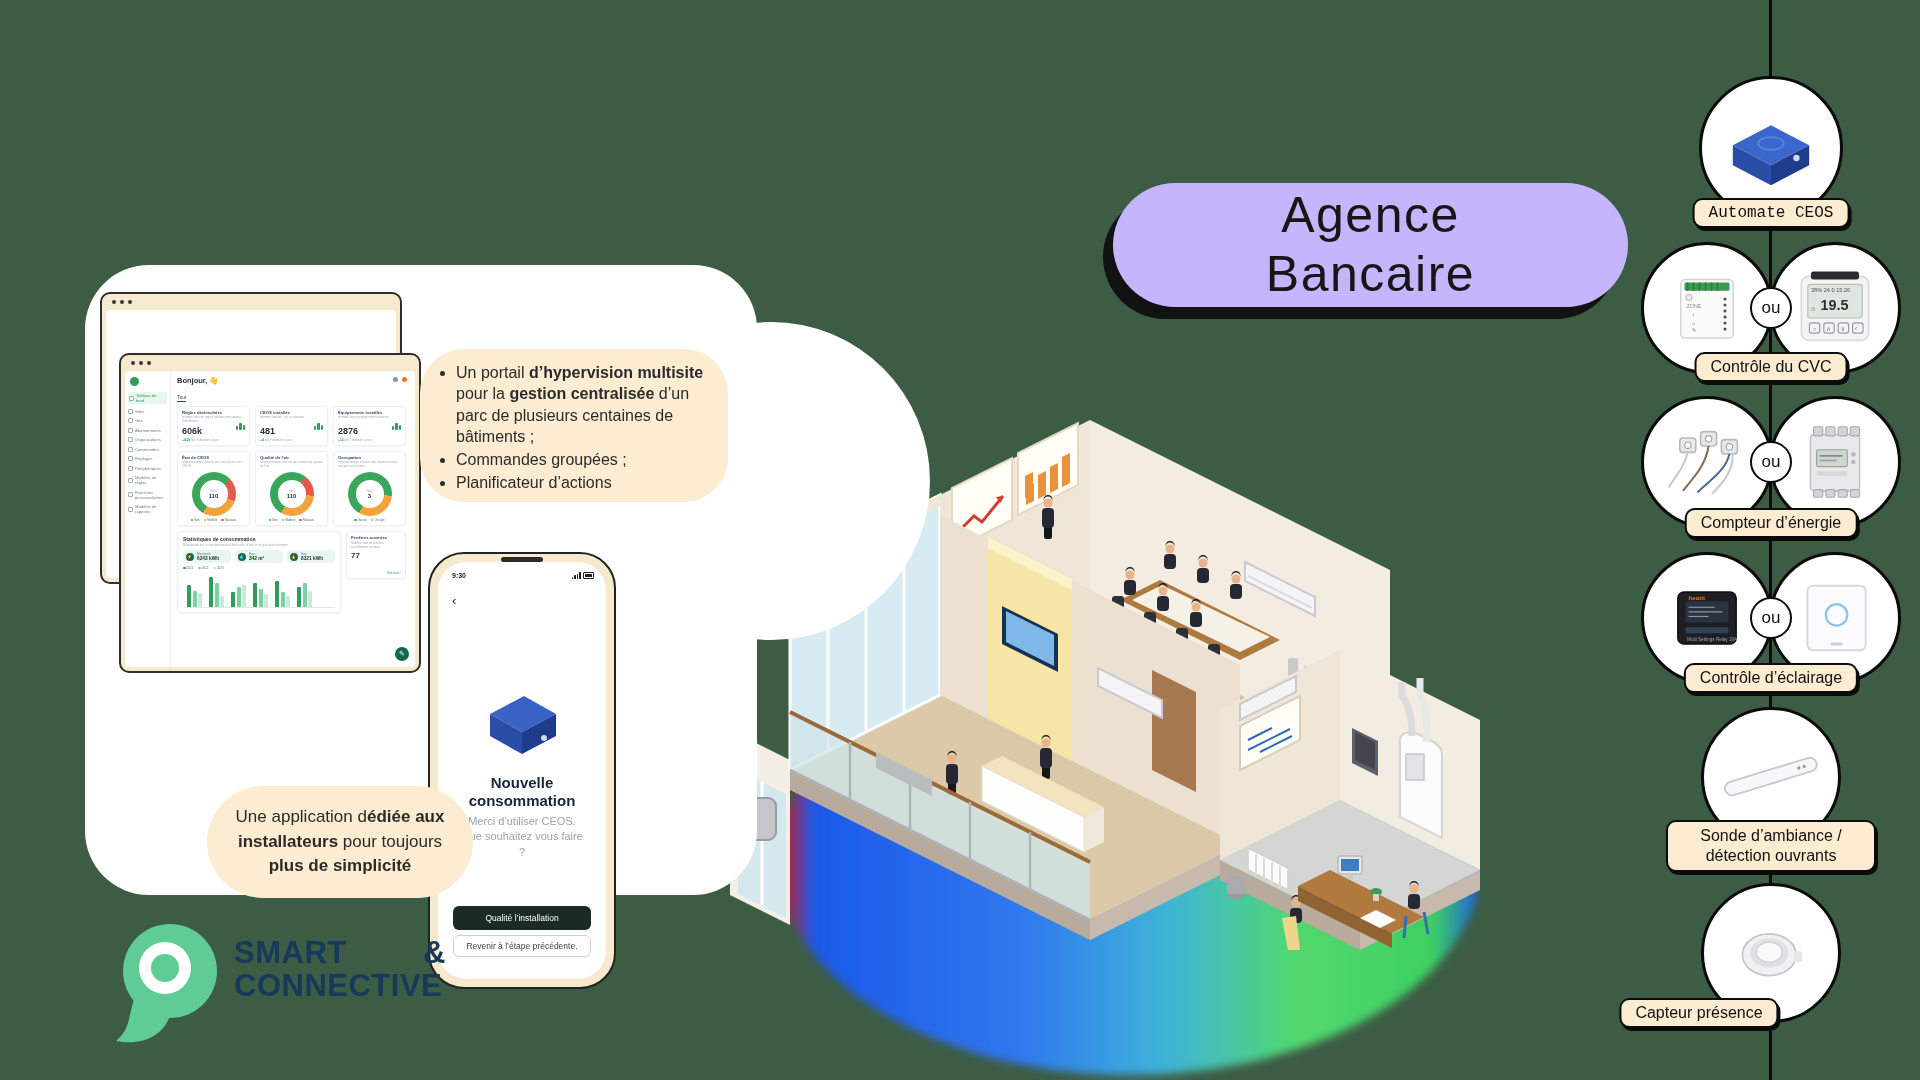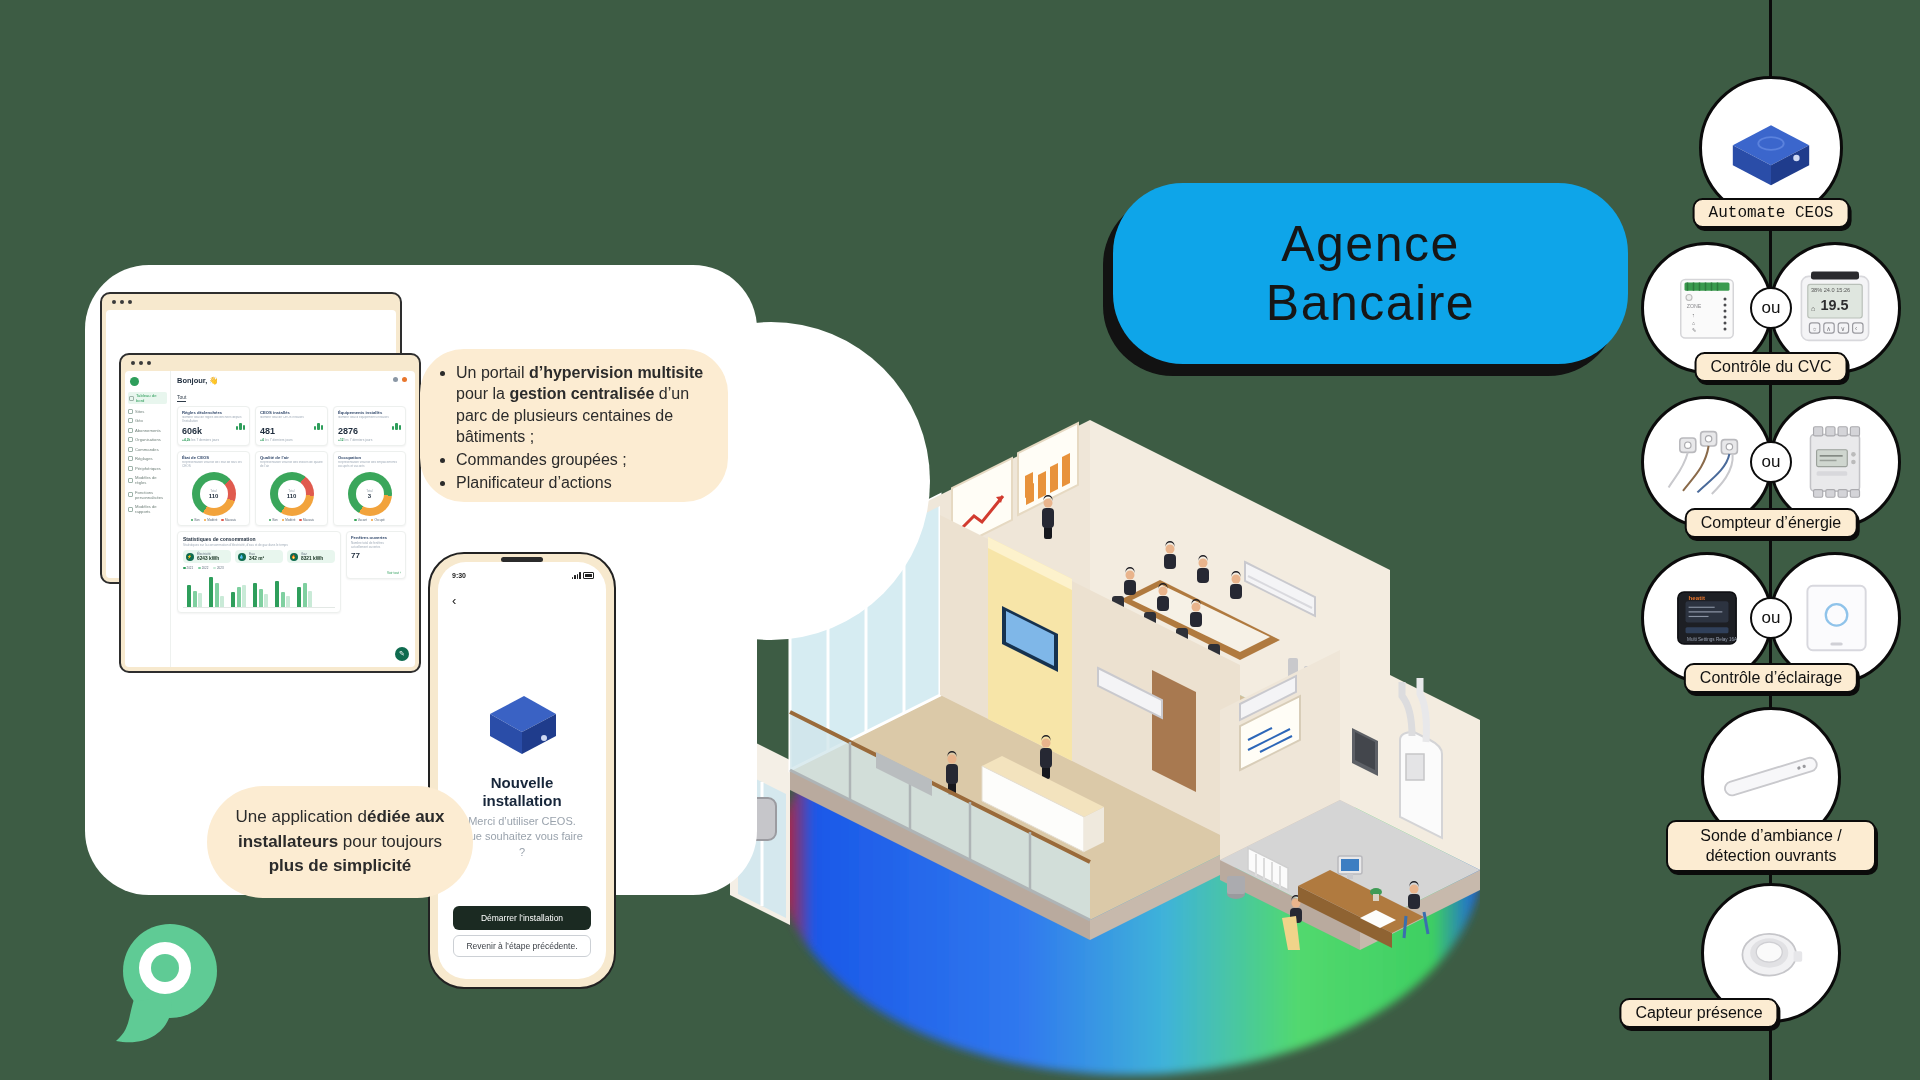--- a/index.html
+++ b/index.html
@@ -96,21 +96,21 @@
   #bubble1 li{margin-bottom:2px;}
   #bubble2{left:207px;top:786px;width:266px;height:112px;border-radius:56px;display:flex;align-items:center;justify-content:center;text-align:center;font-size:17px;line-height:1.45;padding:0 16px;box-sizing:border-box;}
 
   
   .logo{position:absolute;left:108px;top:915px;z-index:8;display:flex;align-items:flex-start;}
   .logo-text{margin-left:14px;margin-top:22px;color:#16395c;font-weight:800;letter-spacing:0.5px;}
   .logo-l1{display:flex;justify-content:space-between;width:212px;font-size:31px;line-height:1.05;}
   .logo-l2{font-size:31px;line-height:1.05;}
 
   
-  #title-pill{position:absolute;left:1113px;top:183px;width:515px;height:181px;background:#0ea5e9;border-radius:70px;
+  #title-pill{position:absolute;left:1113px;top:183px;width:515px;height:124px;background:#c4b5fd;border-radius:70px;
       box-shadow:-10px 12px 0 0 #121212;display:flex;flex-direction:column;align-items:center;justify-content:center;
       font-size:50px;color:#161616;letter-spacing:1.5px;z-index:9;line-height:1.18;}
 
   
   .vline{position:absolute;left:1769px;top:0;width:3px;height:1080px;background:#0b0b0b;z-index:3;}
   .dcircle{position:absolute;background:#fff;border:3px solid #0b0b0b;border-radius:50%;display:flex;align-items:center;justify-content:center;z-index:4;box-sizing:border-box;}
   .ou{position:absolute;width:42px;height:42px;background:#fff;border:2.5px solid #0b0b0b;border-radius:50%;display:flex;align-items:center;justify-content:center;font-size:17px;color:#111;z-index:5;box-sizing:border-box;}
   .dlabel{position:absolute;transform:translateX(-50%);background:#fcecd2;border:2.5px solid #0b0b0b;border-radius:10px;
       padding:4px 14px;font-size:16px;color:#111;text-align:center;white-space:nowrap;z-index:6;box-shadow:2px 3px 0 0 #0b0b0b;}
   .dlabel.wrap{white-space:normal;width:186px;line-height:1.25;padding:4px 10px;}
@@ -598,23 +598,23 @@
           <span class="p-batt"></span>
         </span>
       </div>
       <div class="p-back">‹</div>
       <svg class="p-box" width="84" height="70" viewBox="0 0 84 70">
         <polygon points="10,24 44,6 76,24 42,42" fill="#3a62c4"></polygon>
         <polygon points="10,24 42,42 42,64 10,46" fill="#2a4da8"></polygon>
         <polygon points="76,24 42,42 42,64 76,46" fill="#1f3c8c"></polygon>
         <circle cx="64" cy="48" r="3" fill="#cfd9f2"></circle>
       </svg>
-      <div class="p-title"><span>Nouvelle</span><br><span>installation</span></div>
+      <div class="p-title"><span>Nouvelle</span><br><span>consommation</span></div>
       <div class="p-sub">Merci d’utiliser CEOS. Que souhaitez vous faire ?</div>
-      <div class="p-btn1">Démarrer l’installation</div>
+      <div class="p-btn1">Qualité l’installation</div>
       <div class="p-btn2">Revenir à l’étape précédente.</div>
     </div>
   </div>
 
   <div class="bubble" id="bubble2">
     <div><span>Une application d</span><b>édiée aux installateurs</b><span> pour toujours </span><b>plus de simplicité</b></div>
   </div>
   <div class="bubble" id="bubble1">
     <ul>
       <li><span>Un portail </span><b>d’hypervision multisite</b><span> pour la </span><b>gestion centralisée</b><span> d’un parc de plusieurs centaines de bâtiments ;</span></li>
@@ -623,20 +623,27 @@
     </ul>
   </div>
 
   <div class="logo">
     <svg width="112" height="130" viewBox="0 0 112 130">
       <circle cx="62" cy="56" r="47" fill="#5fcb95"></circle>
       <path d="M26,84 C20,104 22,114 8,126 C40,132 62,116 64,90 L62,72 C50,84 32,88 26,84 Z" fill="#5fcb95"></path>
       <circle cx="57" cy="53" r="26" fill="#ffffff"></circle>
       <circle cx="57" cy="53" r="14" fill="#5fcb95"></circle>
     </svg>
+    <div class="logo-text">
+      <div class="logo-l1">
+          <span>SMART</span>
+          <span>&amp;</span>
+        </div>
+      <div class="logo-l2">CONNECTIVE</div>
+    </div>
   </div>
 
   <div id="title-pill">
     <span>Agence</span>
     <span>Bancaire</span>
   </div>
 
   <div class="vline"></div>
 
   <div class="dcircle" style="left:1699px;top:76px;width:144px;height:144px;">

